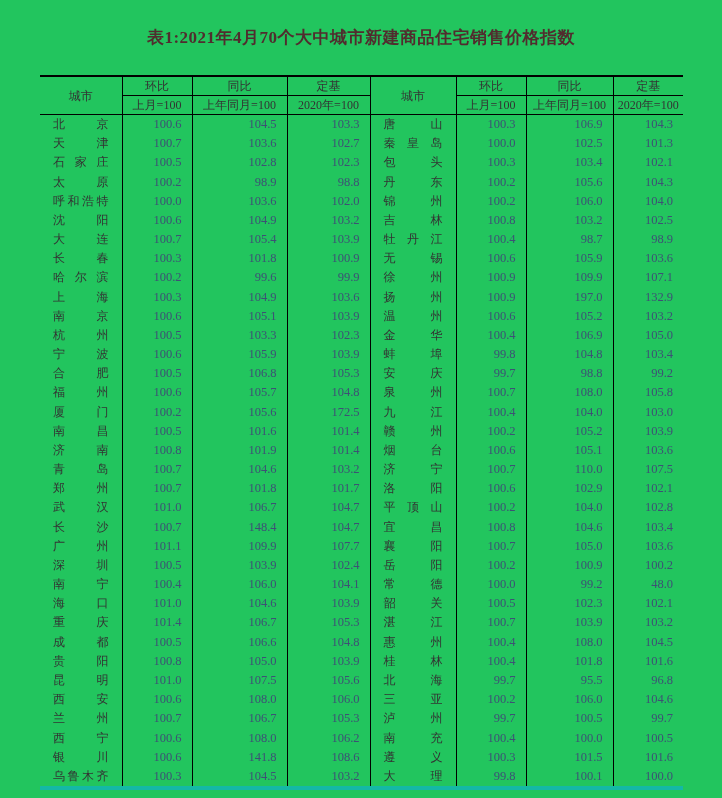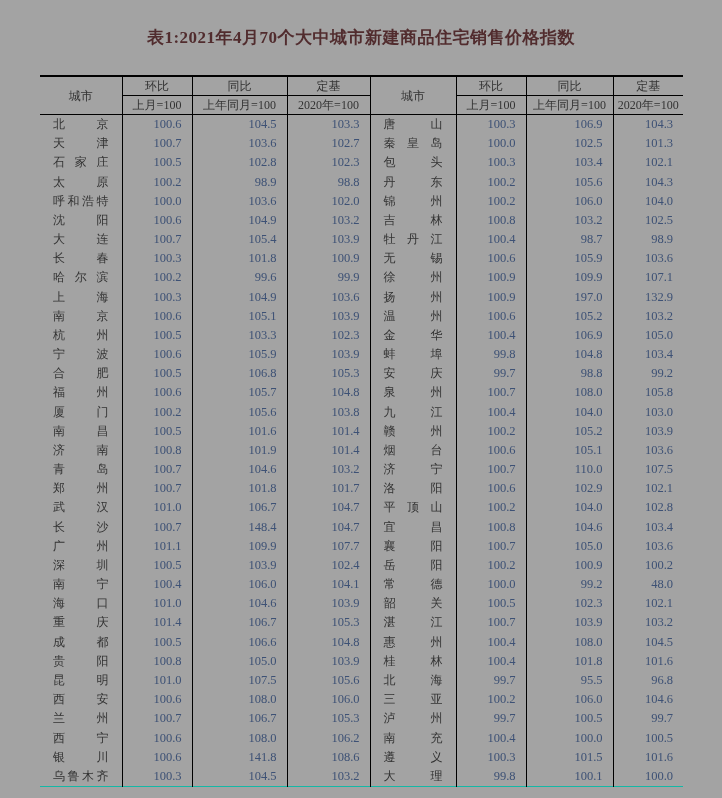--- a/index.html
+++ b/index.html
@@ -1,39 +1,39 @@
 <!DOCTYPE html>
 <html><head>
 <meta charset="utf-8">
 <style>
   html,body{margin:0;padding:0;background:#fff;}
   .page{
     position:relative;
     width:722px;height:798px;
-    background:#a3a3a3;
+    background:#22c55e;
     font-family:"Liberation Serif","DejaVu Serif",serif;
     overflow:hidden;
   }
   .title{
     position:absolute;
     top:26px;left:0;width:100%;
     text-align:center;
     font-size:17px;
     font-weight:bold;
     color:#512c2e;
     letter-spacing:0.5px;
   }
   table.idx{
     position:absolute;
     top:75px;left:40px;
     width:643px;
     border-collapse:collapse;
     table-layout:fixed;
     border-top:2px solid #000;
-    border-bottom:1px solid #14b8a6;
+    border-bottom:4px solid #14b8a6;
   }
   col.c-city-l{width:82px;}  col.c-mom-l{width:70px;}
   col.c-yoy-l{width:95px;}   col.c-base-l{width:83px;}
   col.c-city-r{width:86px;}  col.c-mom-r{width:70px;}
   col.c-yoy-r{width:87px;}   col.c-base-r{width:70px;}
   th,td{
     margin:0;padding:0;
     font-weight:normal;
     font-size:12px;
     color:#333;
@@ -249,21 +249,21 @@
           <td class="num bl">104.8</td>
           <td class="city bl">泉州</td>
           <td class="num bl">100.7</td>
           <td class="num bl">108.0</td>
           <td class="num bl">105.8</td>
         </tr>
         <tr>
           <td class="city">厦门</td>
           <td class="num bl">100.2</td>
           <td class="num bl">105.6</td>
-          <td class="num bl">103.8</td>
+          <td class="num bl">172.5</td>
           <td class="city bl">九江</td>
           <td class="num bl">100.4</td>
           <td class="num bl">104.0</td>
           <td class="num bl">103.0</td>
         </tr>
         <tr>
           <td class="city">南昌</td>
           <td class="num bl">100.5</td>
           <td class="num bl">101.6</td>
           <td class="num bl">101.4</td>

